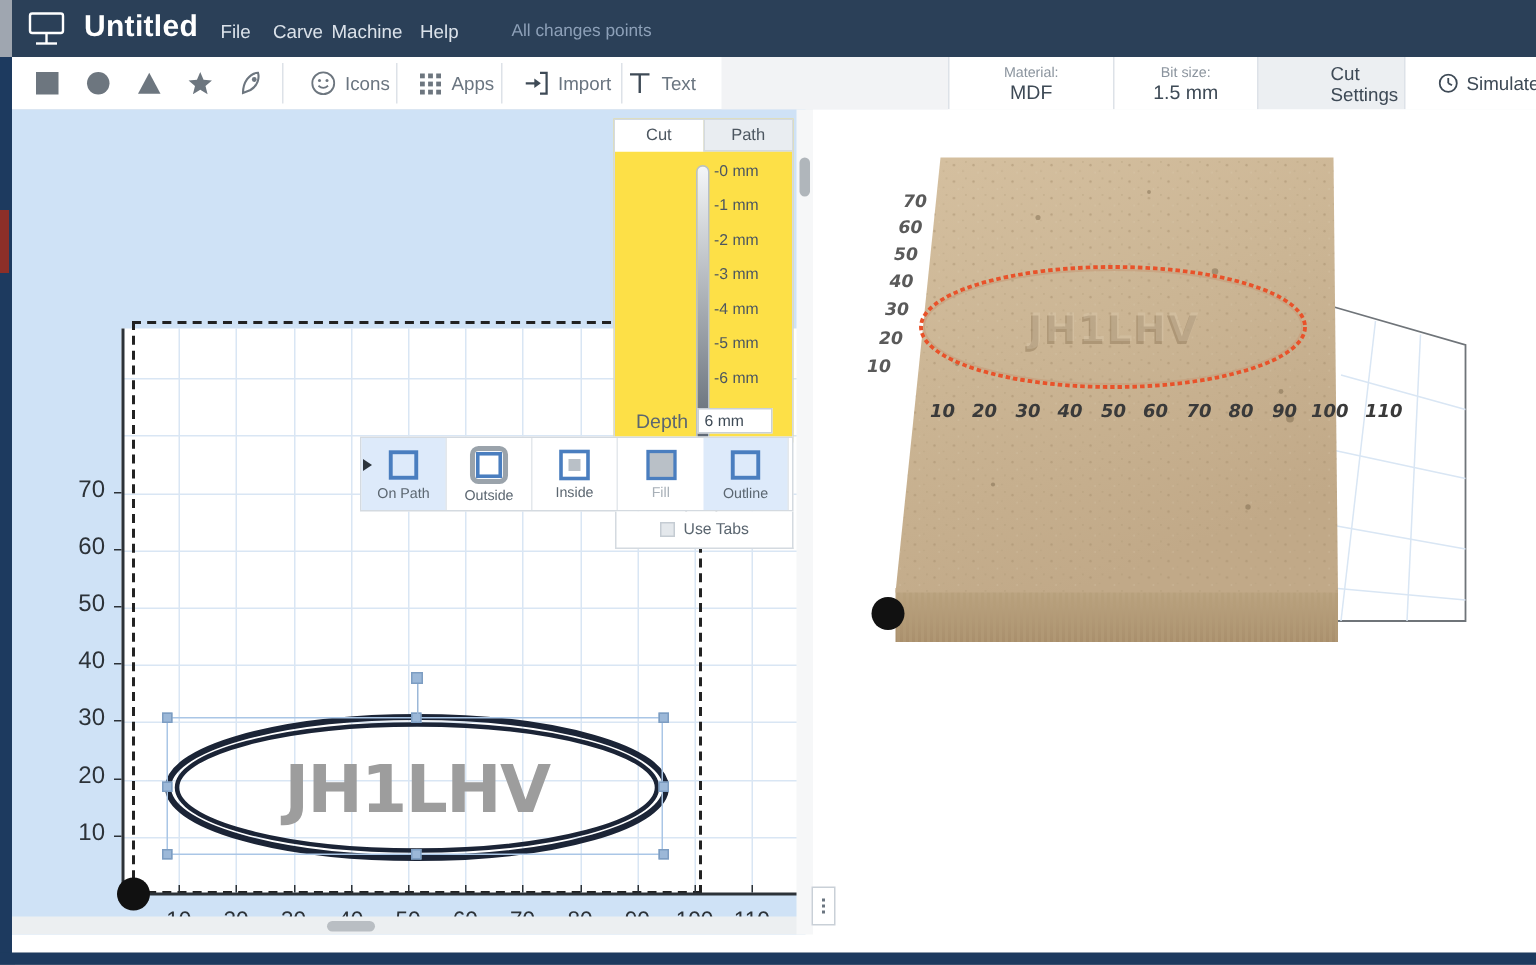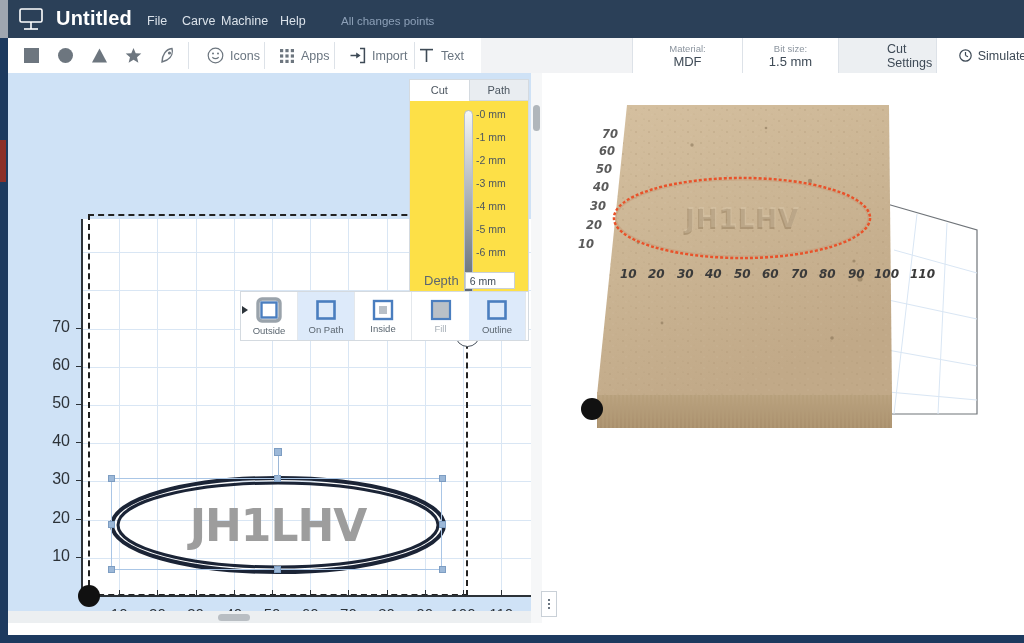--- a/index.html
+++ b/index.html
@@ -386,33 +386,33 @@
           <div class="mmlab" style="top: 143px;">-5 mm</div>
           <div class="mmlab" style="top: 166px;">-6 mm</div>
         </div>
       <div class="depthrow">
         <span class="lb">Depth</span>
         <input value="6 mm" style="">
       </div>
     </div>
 
     <div class="modestrip">
+      <div class="modecell sel">
+        <svg width="24" height="24" viewBox="0 0 24 24">
+          <rect x="3.5" y="3.5" width="17" height="17" fill="none" stroke="#4a7ebf" stroke-width="2.6"></rect>
+        </svg>
+        <span class="cl">On Path</span>
+      </div>
       <div class="modecell">
         <svg width="26" height="26" viewBox="0 0 26 26">
           <rect x="2" y="2" width="22" height="22" rx="4" fill="none" stroke="#9aa3ab" stroke-width="3.4"></rect>
           <rect x="5.5" y="5.5" width="15" height="15" fill="none" stroke="#4a7ebf" stroke-width="2.4"></rect>
         </svg>
         <span class="cl">Outside</span>
       </div>
-      <div class="modecell sel">
-        <svg width="24" height="24" viewBox="0 0 24 24">
-          <rect x="3.5" y="3.5" width="17" height="17" fill="none" stroke="#4a7ebf" stroke-width="2.6"></rect>
-        </svg>
-        <span class="cl">On Path</span>
-      </div>
       <div class="modecell">
         <svg width="22" height="22" viewBox="0 0 22 22">
           <rect x="2" y="2" width="18" height="18" fill="none" stroke="#4a7ebf" stroke-width="2.4"></rect>
           <rect x="7" y="7" width="8" height="8" fill="#b9c0c7"></rect>
         </svg>
         <span class="cl">Inside</span>
       </div>
       <div class="modecell" style="border-right:none;">
         <svg width="22" height="22" viewBox="0 0 22 22">
           <rect x="2" y="2" width="18" height="18" fill="#b9c0c7" stroke="#4a7ebf" stroke-width="2.2"></rect>
@@ -421,20 +421,24 @@
       </div>
       <div class="modecell sel">
         <svg width="24" height="24" viewBox="0 0 24 24">
           <rect x="3.5" y="3.5" width="17" height="17" fill="none" stroke="#4a7ebf" stroke-width="2.6"></rect>
         </svg>
         <span class="cl">Outline</span>
       </div>
     </div>
     <div class="arrowtip"></div>
 
+    <div class="tabsrow">
+      <span class="cb"></span>
+      <span class="tl">Use Tabs</span>
+    </div>
 
 
     <div class="panel3d">
       <svg width="482" height="550" viewBox="0 0 482 550">
         <defs>
           <linearGradient id="mdfTop" x1="0" y1="0" x2="0.4" y2="1">
             <stop offset="0%" stop-color="#d5c0a0"></stop>
             <stop offset="50%" stop-color="#cbb594"></stop>
             <stop offset="100%" stop-color="#c1a988"></stop>
           </linearGradient>

